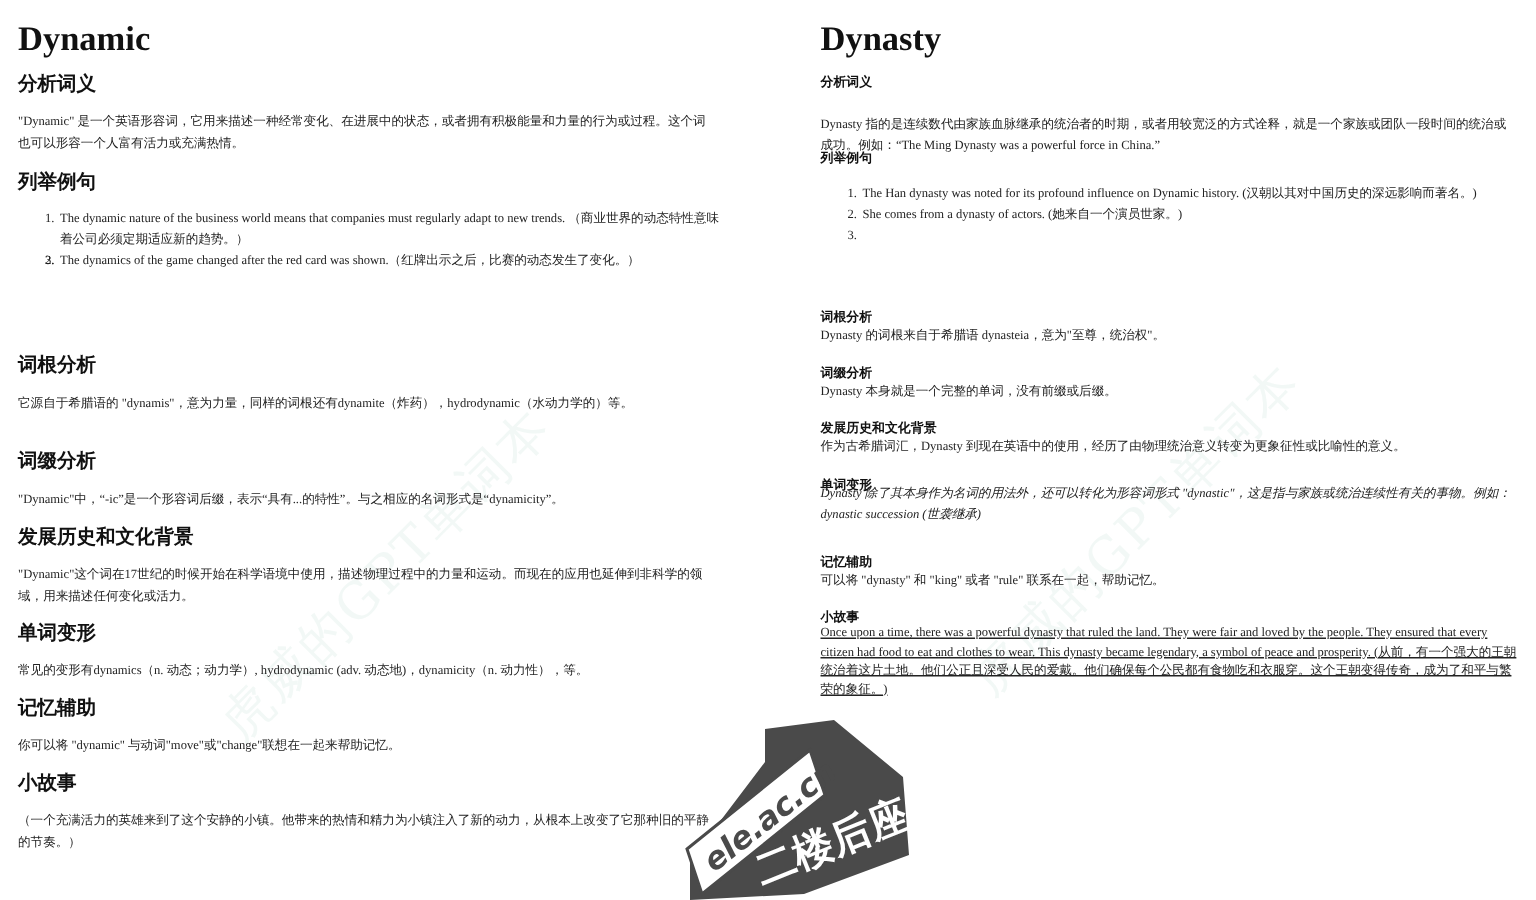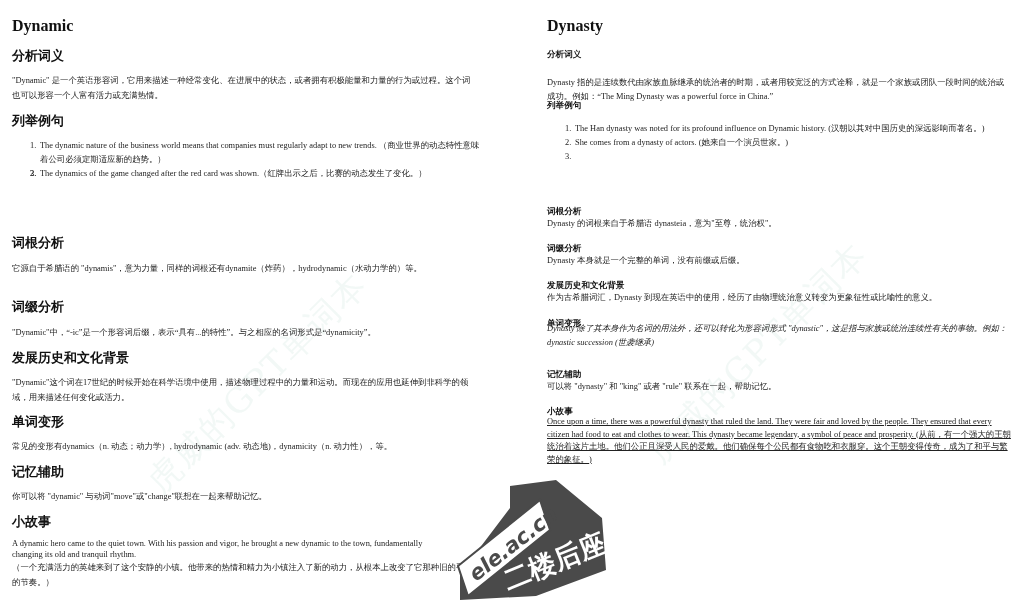--- a/index.html
+++ b/index.html
@@ -3,21 +3,21 @@
 <meta charset="utf-8">
 <style>
   * { box-sizing: border-box; margin: 0; padding: 0; }
   html, body { width: 1024px; height: 600px; overflow: hidden; background: #ffffff; }
   body { position: relative; font-family: "Liberation Serif", "DejaVu Serif", serif; color: #111; }
 
   .col { position: absolute; top: 0; }
   .col-left { left: 12px; width: 470px; }
   .col-right { left: 547px; width: 470px; }
 
-  .title { font-weight: bold; font-size: 16px; line-height: 20px; }
+  .title { font-weight: bold; font-size: 23px; line-height: 20px; }
   .col-left .title { position: absolute; top: 16px; left: 0; }
   .col-right .title { position: absolute; top: 16px; left: 0; }
 
   
   .L-h { position: absolute; left: 0; font-weight: bold; font-size: 13px; line-height: 16px; color: #111; }
   .L-p { position: absolute; left: 0; font-size: 8.4px; line-height: 15px; color: #222; width: 465px; }
   .L-ol { position: absolute; left: 18px; width: 450px; font-size: 8.4px; line-height: 14.2px; color: #222; list-style: none; }
   .L-ol li { position: relative; padding-left: 10px; }
   .L-ol li .num { position: absolute; left: 0; top: 0; }
 
@@ -66,21 +66,20 @@
   <div class="L-p" style="top:375px;">"Dynamic"这个词在17世纪的时候开始在科学语境中使用，描述物理过程中的力量和运动。而现在的应用也延伸到非科学的领域，用来描述任何变化或活力。</div>
 
   <div class="L-h" style="top:414px;">单词变形</div>
   <div class="L-p" style="top:439px;">常见的变形有dynamics（n. 动态；动力学）, hydrodynamic (adv. 动态地)，dynamicity（n. 动力性），等。</div>
 
   <div class="L-h" style="top:464px;">记忆辅助</div>
   <div class="L-p" style="top:489px;">你可以将 "dynamic" 与动词"move"或"change"联想在一起来帮助记忆。</div>
 
   <div class="L-h" style="top:514px;">小故事</div>
   <div class="L-p" style="top:539px; width:420px;">
-    <span class="story-en">A dynamic hero came to the quiet town. With his passion and vigor, he brought a new dynamic to the town, fundamentally changing its old and tranquil rhythm.</span>
     <span class="story-zh" style="width:465px;">（一个充满活力的英雄来到了这个安静的小镇。他带来的热情和精力为小镇注入了新的动力，从根本上改变了它那种旧的平静的节奏。）</span>
   </div>
 </div>
 
 <div class="col col-right">
   <div class="title">Dynasty</div>
 
   <div class="R-h" style="top:48px;">分析词义</div>
   <div class="R-p" style="top:76px;font-family:Liberation Serif, serif;">Dynasty 指的是连续数代由家族血脉继承的统治者的时期，或者用较宽泛的方式诠释，就是一个家族或团队一段时间的统治或成功。例如：“The Ming Dynasty was a powerful force in China.”</div>
 

